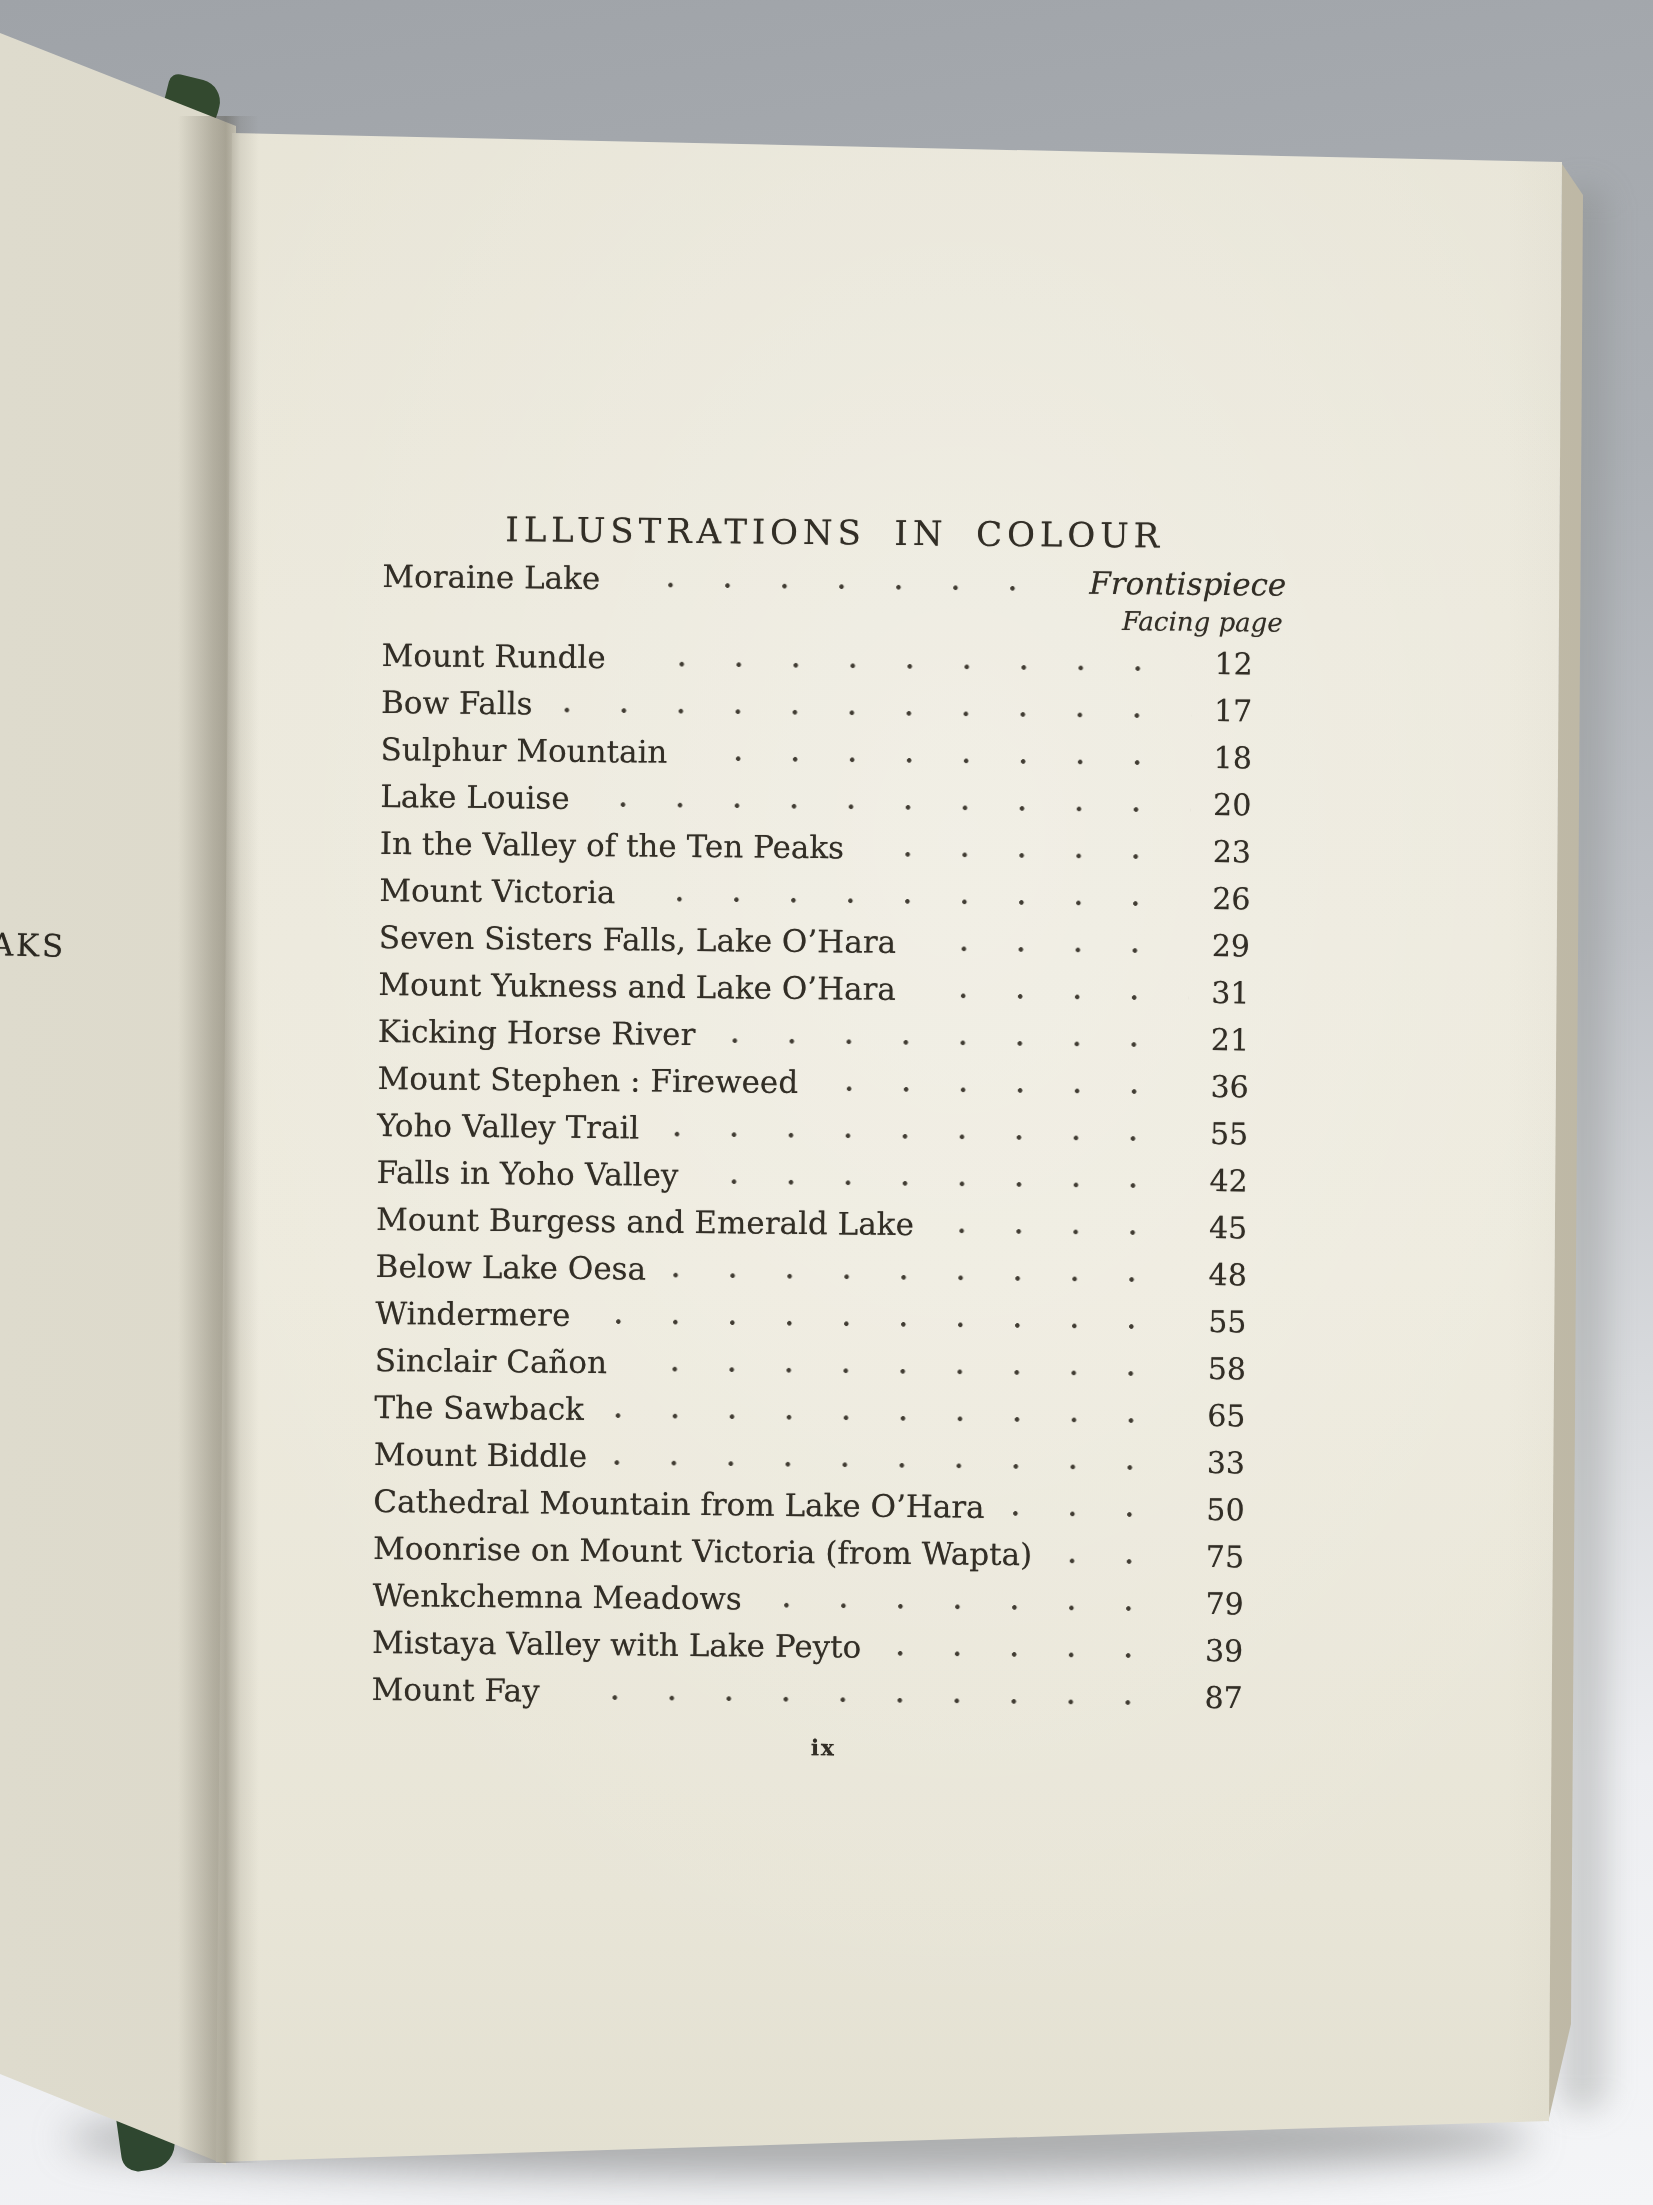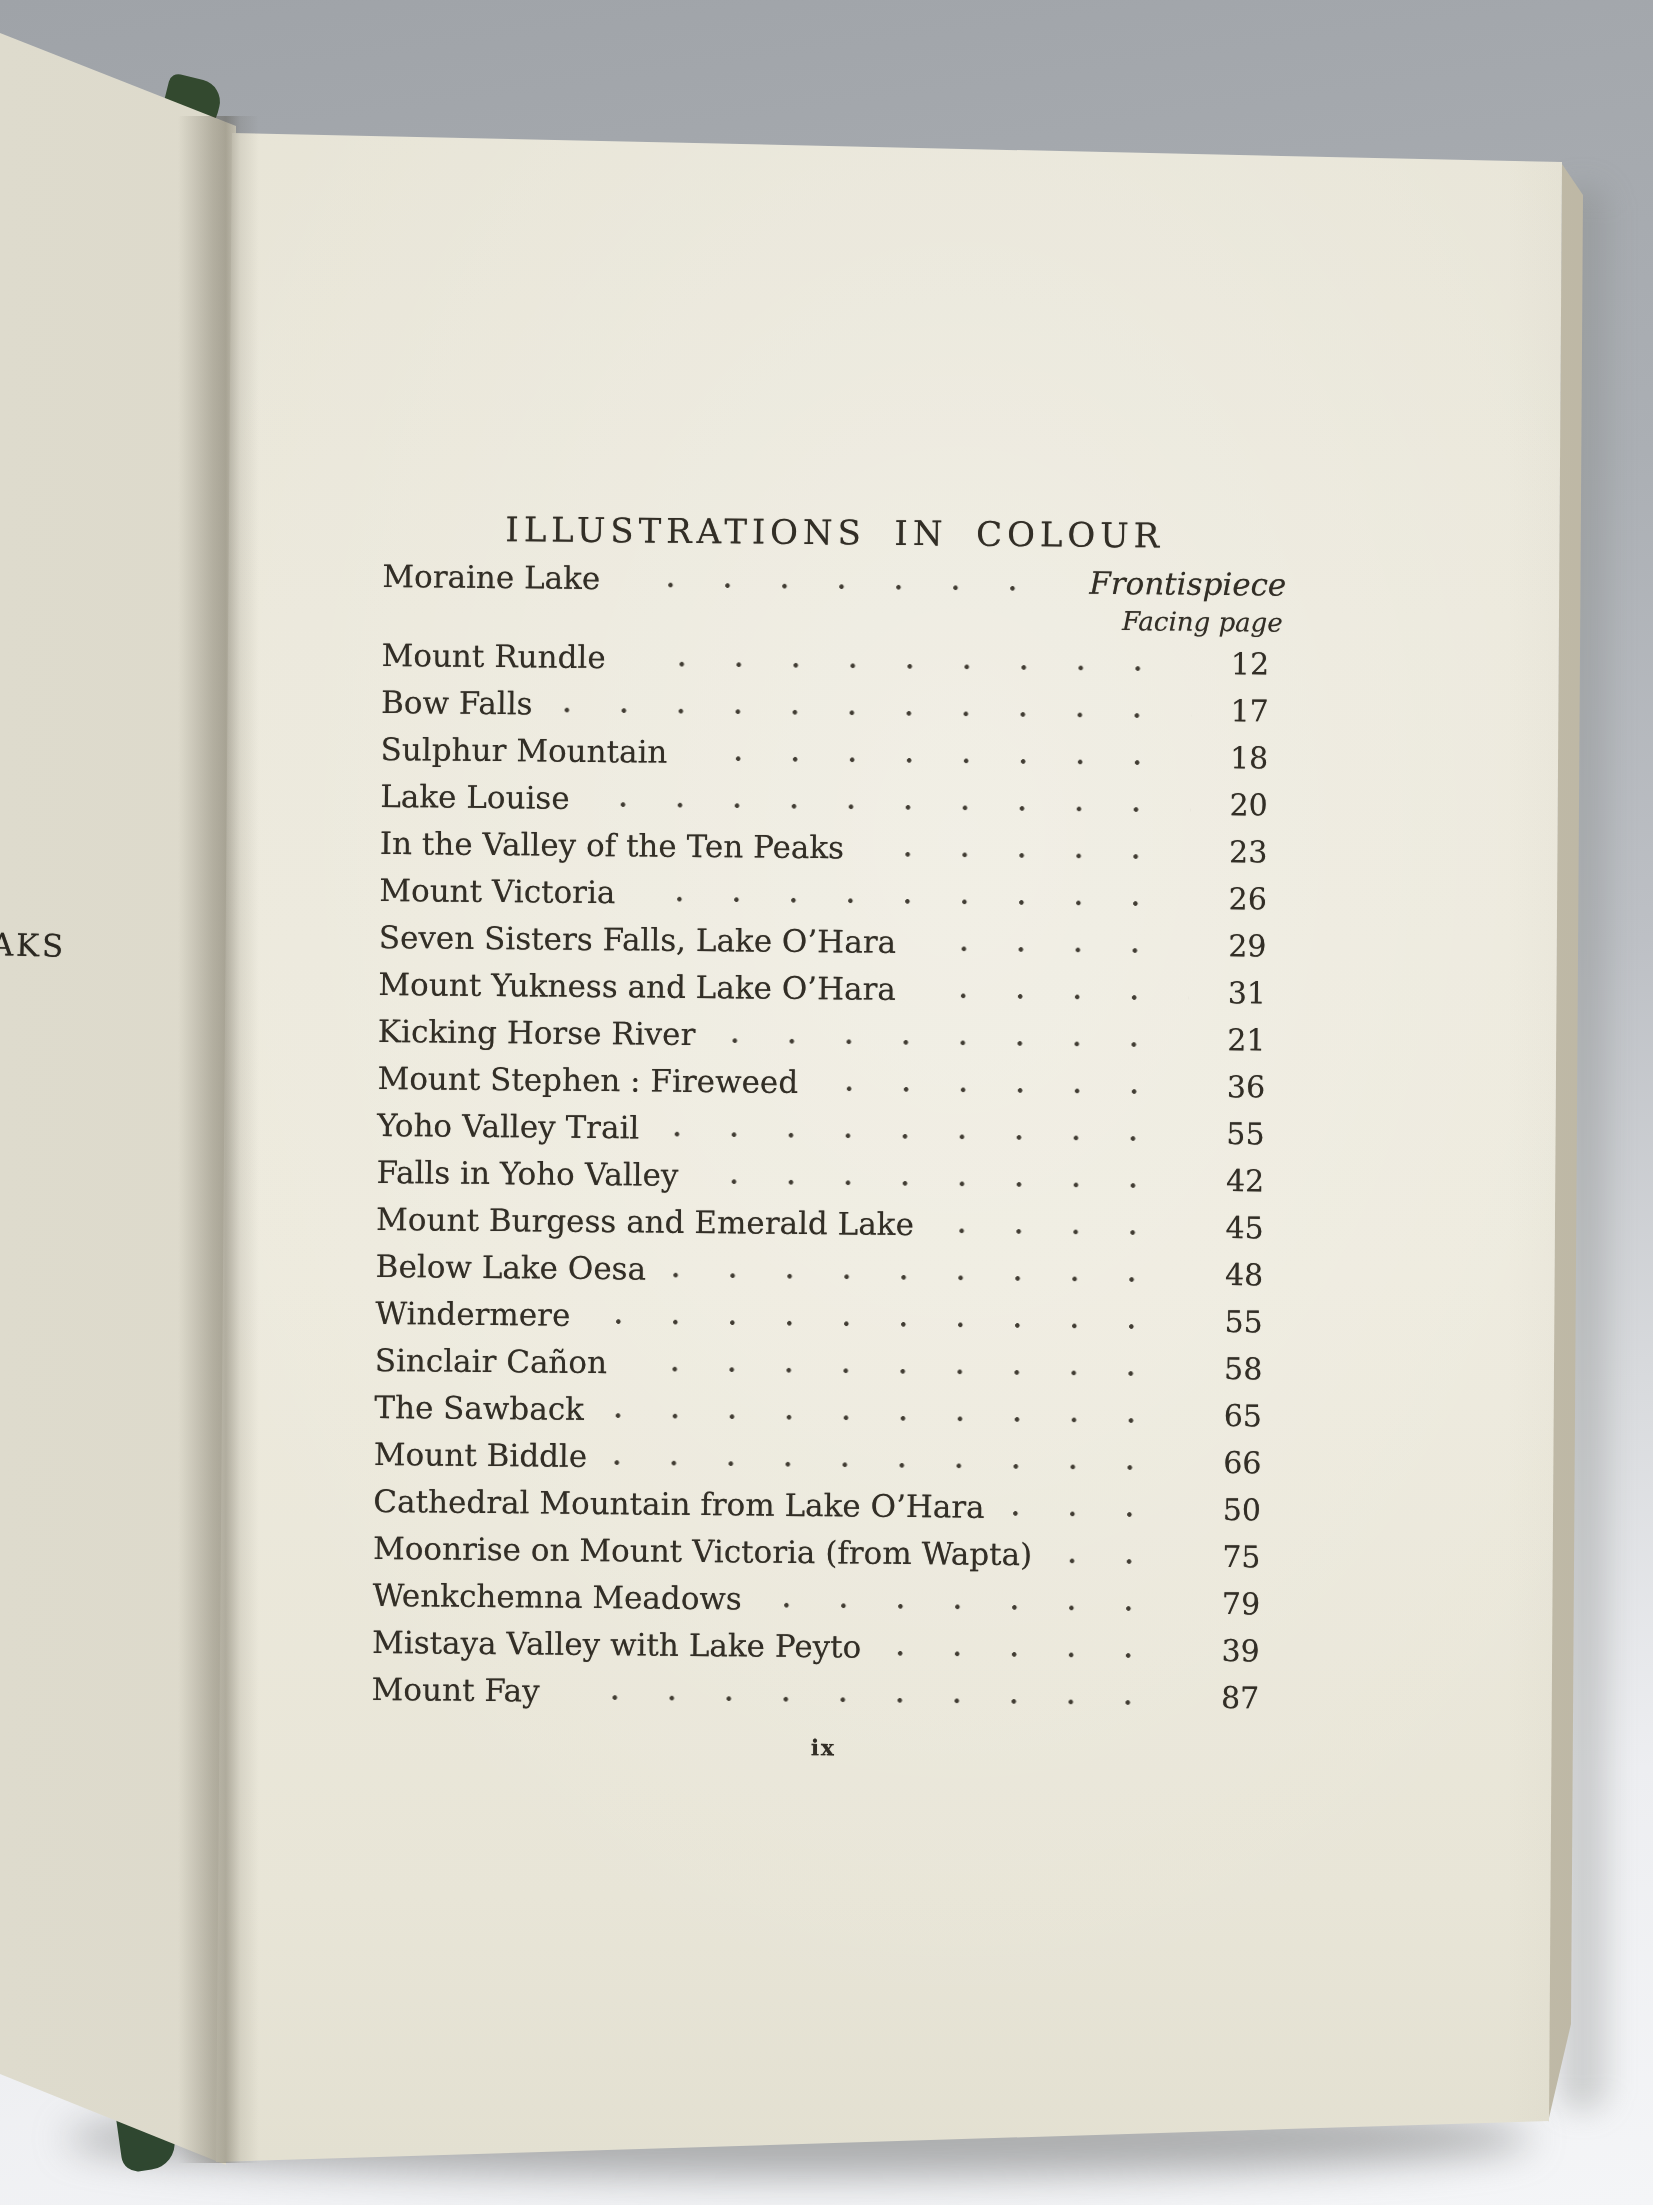--- a/index.html
+++ b/index.html
@@ -89,21 +89,21 @@
     font-size:34px;font-weight:normal;text-align:center;
     letter-spacing:4.9px;word-spacing:13px;white-space:nowrap;
   }
   .row{display:flex;align-items:flex-end;}
   .row-first{margin-top:16.4px;height:35px;}
   .facing-row{height:32px;display:flex;justify-content:flex-end;}
   .facing-label{font-style:italic;font-size:26px;padding-bottom:2.2px;padding-right:3.3px;}
   .toc-rows .row{height:47px;}
   .label{white-space:nowrap;font-size:31px;padding-bottom:5.5px;}
   .value-italic{font-style:italic;font-size:31px;padding-bottom:5.5px;white-space:nowrap;}
-  .num{font-size:30px;padding-bottom:5.5px;min-width:71px;text-align:center;white-space:nowrap;}
+  .num{font-size:30px;padding-bottom:5.5px;min-width:71px;text-align:left;white-space:nowrap;}
   .leader{
     flex:1 1 auto;min-width:33px;height:6.6px;
     margin:0 23px 14.2px 25px;
     background-image:radial-gradient(circle at 3.3px 3.3px,rgba(50,45,36,0.92) 1.9px,rgba(50,45,36,0) 2.6px);
     background-size:57px 6.6px;background-repeat:repeat-x;
     background-position:right 0 top 0;
   }
   .footer{
     margin-top:17.5px;text-align:center;
     font-size:22px;letter-spacing:1.6px;font-weight:600;
@@ -227,21 +227,21 @@
           <span class="num ink">58</span>
         </div>
         <div class="row">
           <span class="label ink">The Sawback</span>
           <span class="leader"></span>
           <span class="num ink">65</span>
         </div>
         <div class="row">
           <span class="label ink">Mount Biddle</span>
           <span class="leader"></span>
-          <span class="num ink">66</span>
+          <span class="num ink">33</span>
         </div>
         <div class="row">
           <span class="label ink">Cathedral Mountain from Lake O’Hara</span>
           <span class="leader"></span>
           <span class="num ink">50</span>
         </div>
         <div class="row">
           <span class="label ink">Moonrise on Mount Victoria (from Wapta)</span>
           <span class="leader"></span>
           <span class="num ink">75</span>

